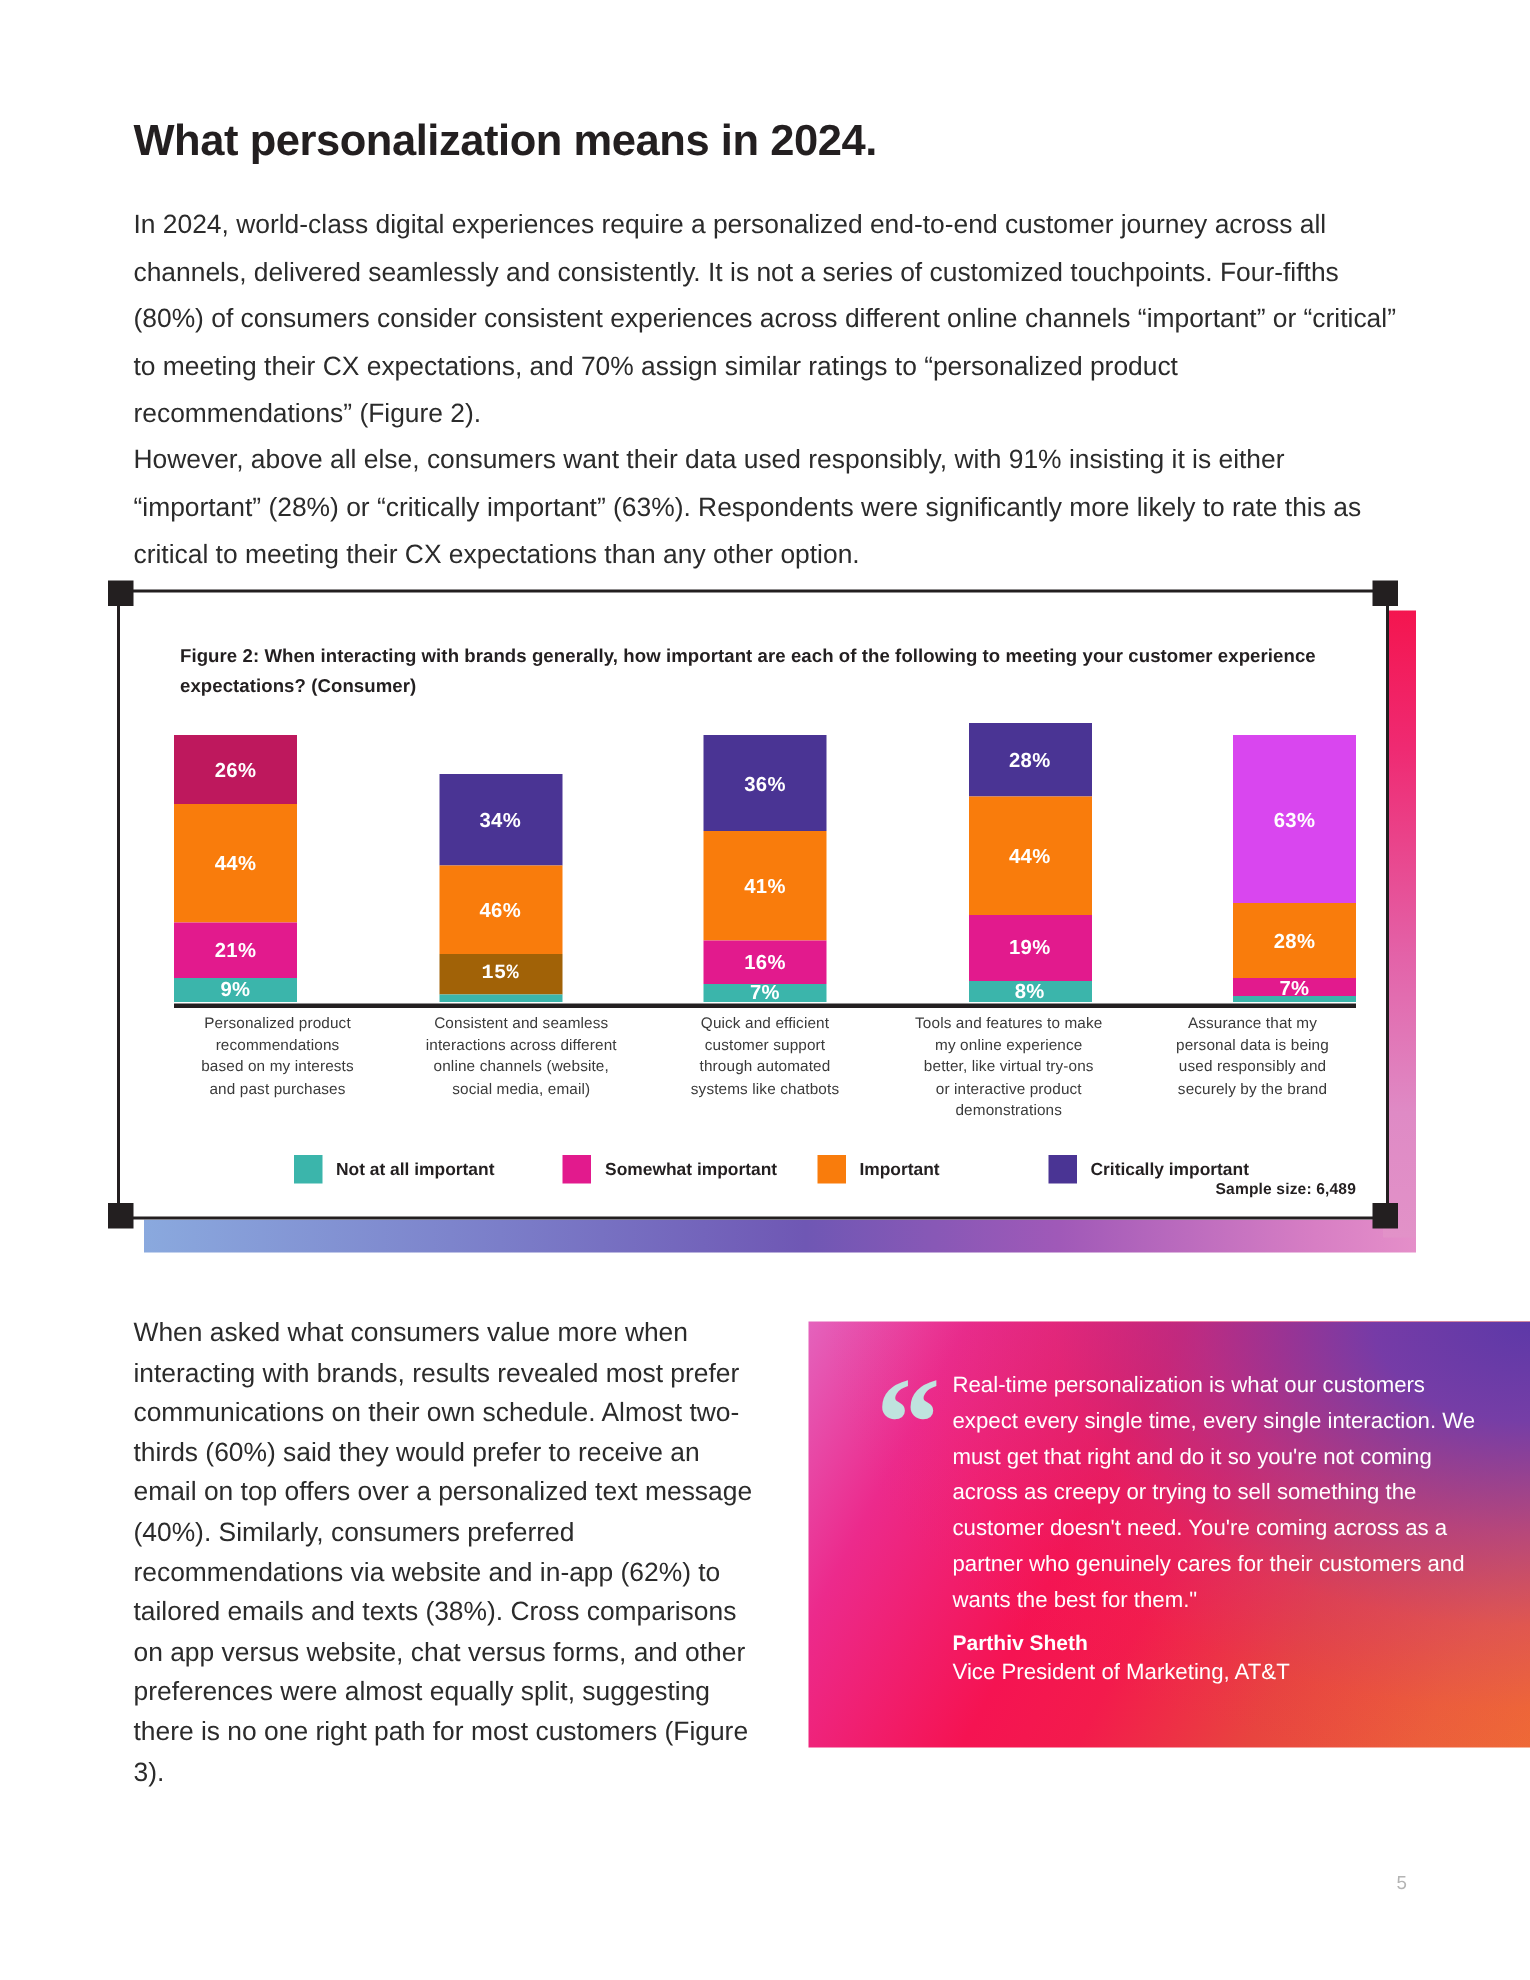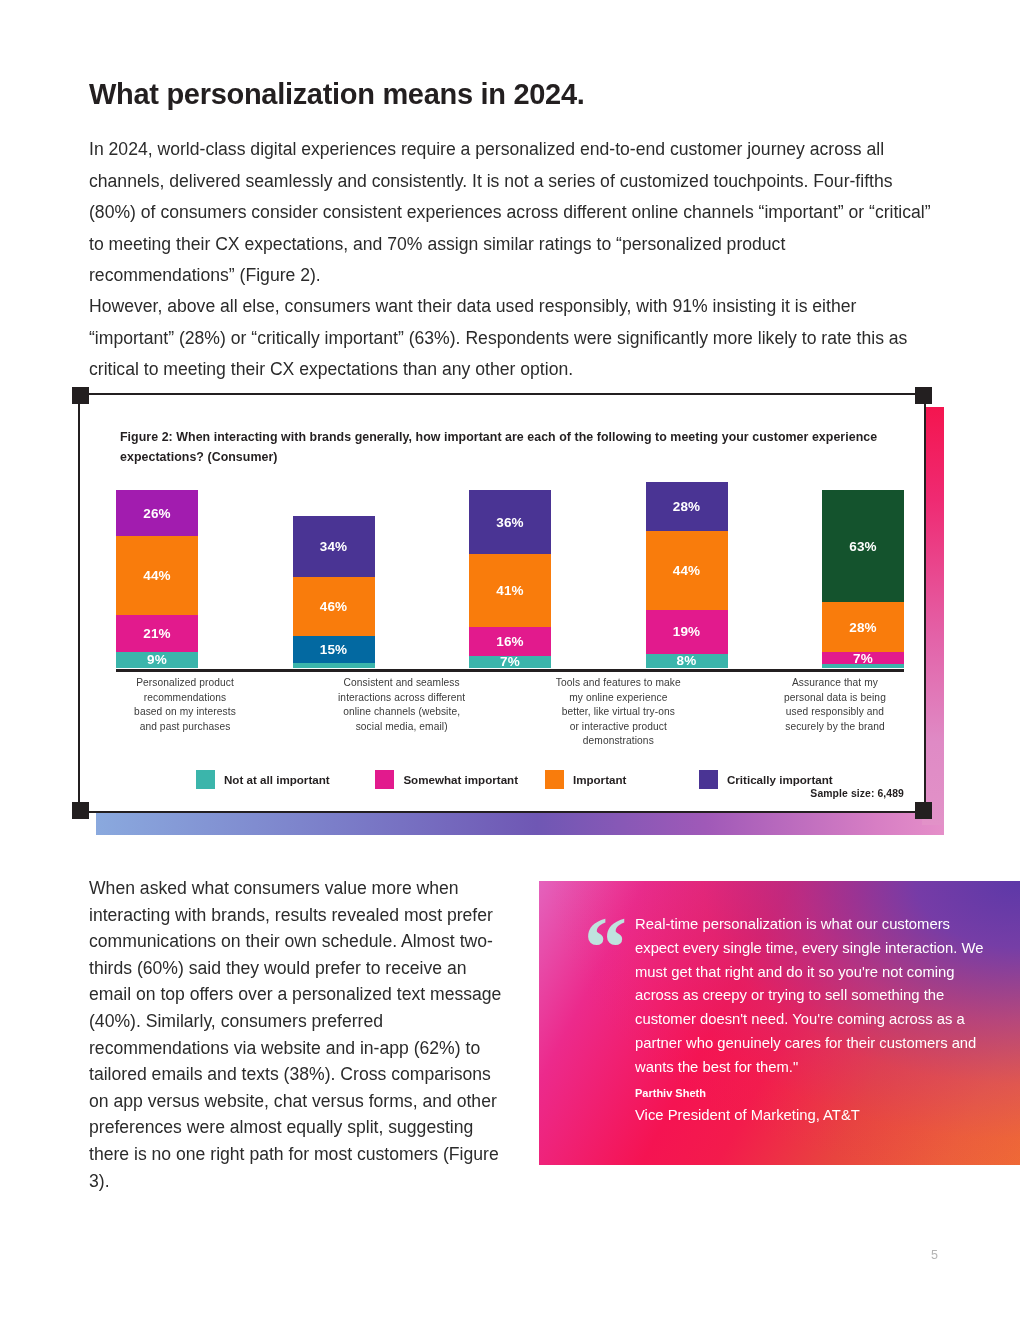--- a/index.html
+++ b/index.html
@@ -274,21 +274,21 @@
     width: 360px;
     font-size: 14.8px;
     line-height: 23.8px;
     color: #ffffff;
     z-index: 3;
   }
   .quote-name {
     position: absolute;
     left: 96px;
     top: 206px;
-    font-size: 11px;
+    font-size: 14px;
     font-weight: 700;
     color: #ffffff;
     z-index: 3;
   }
   .quote-role {
     position: absolute;
     left: 96px;
     top: 226px;
     font-size: 14.8px;
     color: #ffffff;
@@ -322,41 +322,41 @@
       <span class="corner tl"></span>
       <span class="corner tr"></span>
       <span class="corner bl"></span>
       <span class="corner br"></span>
 
       <div class="fig-title">Figure 2: When interacting with brands generally, how important are each of the following to meeting your customer experience expectations? (Consumer)</div>
 
       <div class="plot">
         <div class="bars-row" id="bars-row">
             <div class="bar-col">
-              <div class="seg" style="background: #a21caf; height: 46.28px;">
+              <div class="seg" style="background: #be185d; height: 46.28px;">
                 <span>26%</span>
               </div>
               <div class="seg" style="background: rgb(249, 124, 12); height: 78.32px;">
                 <span>44%</span>
               </div>
               <div class="seg" style="background: rgb(226, 26, 141); height: 37.38px;">
                 <span>21%</span>
               </div>
               <div class="seg" style="background: rgb(59, 181, 171); height: 16.02px;">
                 <span>9%</span>
               </div>
             </div>
             <div class="bar-col">
               <div class="seg" style="background: rgb(74, 52, 148); height: 60.52px;">
                 <span>34%</span>
               </div>
               <div class="seg" style="background: rgb(249, 124, 12); height: 59px;">
                 <span>46%</span>
               </div>
-              <div class="seg" style="background: #0369a1; height: 26.7px;">
+              <div class="seg" style="background: #a16207; height: 26.7px; font-family: Liberation Mono, monospace;">
                 <span>15%</span>
               </div>
               <div class="seg" style="background: rgb(59, 181, 171); height: 5.34px;"></div>
             </div>
             <div class="bar-col">
               <div class="seg" style="background: rgb(74, 52, 148); height: 64.08px;">
                 <span>36%</span>
               </div>
               <div class="seg" style="background: rgb(249, 124, 12); height: 72.98px;">
                 <span>41%</span>
@@ -376,38 +376,39 @@
                 <span>44%</span>
               </div>
               <div class="seg" style="background: rgb(226, 26, 141); height: 44px;">
                 <span>19%</span>
               </div>
               <div class="seg" style="background: rgb(59, 181, 171); height: 14.24px;">
                 <span>8%</span>
               </div>
             </div>
             <div class="bar-col">
-              <div class="seg" style="background: #14532d; height: 112.14px;">
+              <div class="seg" style="background: #d946ef; height: 112.14px;">
                 <span>63%</span>
               </div>
               <div class="seg" style="background: rgb(249, 124, 12); height: 49.84px;">
                 <span>28%</span>
               </div>
               <div class="seg" style="background: rgb(226, 26, 141); height: 12.46px;">
                 <span>7%</span>
               </div>
               <div class="seg" style="background: rgb(59, 181, 171); height: 3.56px;"></div>
             </div>
           </div>
         <div class="axis-line"></div>
       </div>
 
       <div class="cats" id="cats">
           <div class="cat"><span>Personalized product</span><br><span>recommendations</span><br><span>based on my interests</span><br><span>and past purchases</span></div>
           <div class="cat"><span>Consistent and seamless</span><br><span>interactions across different</span><br><span>online channels (website,</span><br><span>social media, email)</span></div>
+          <div class="cat"><span>Quick and efficient</span><br><span>customer support</span><br><span>through automated</span><br><span>systems like chatbots</span></div>
           <div class="cat"><span>Tools and features to make</span><br><span>my online experience</span><br><span>better, like virtual try-ons</span><br><span>or interactive product</span><br><span>demonstrations</span></div>
           <div class="cat"><span>Assurance that my</span><br><span>personal data is being</span><br><span>used responsibly and</span><br><span>securely by the brand</span></div>
         </div>
 
       <div class="legend" id="legend">
           <div class="legend-item">
             <span class="swatch" style="background: rgb(59, 181, 171);"></span>
             <span>Not at all important</span>
           </div>
           <div class="legend-item">

